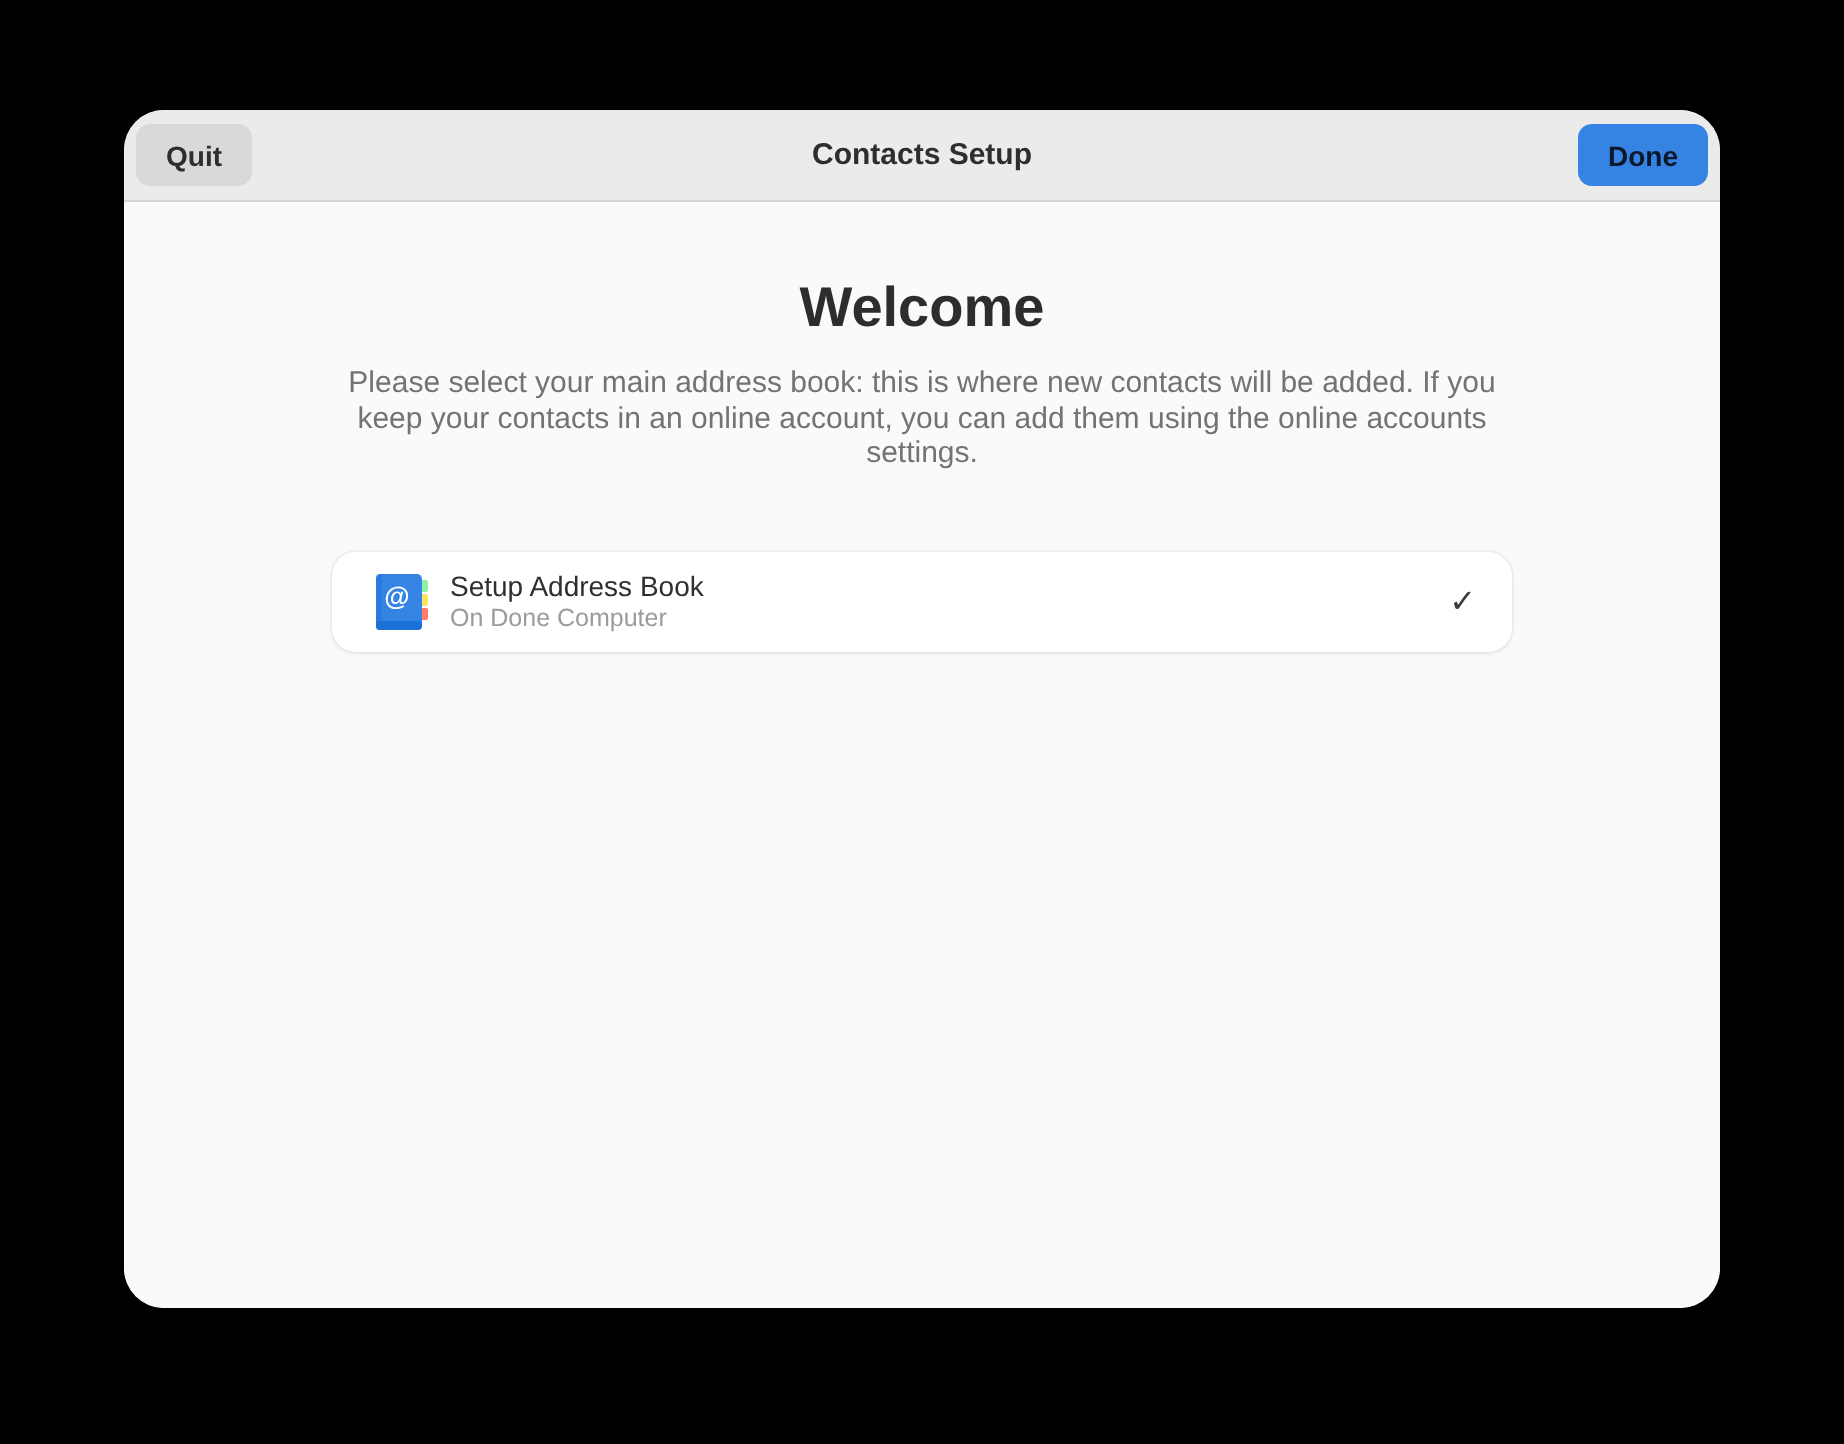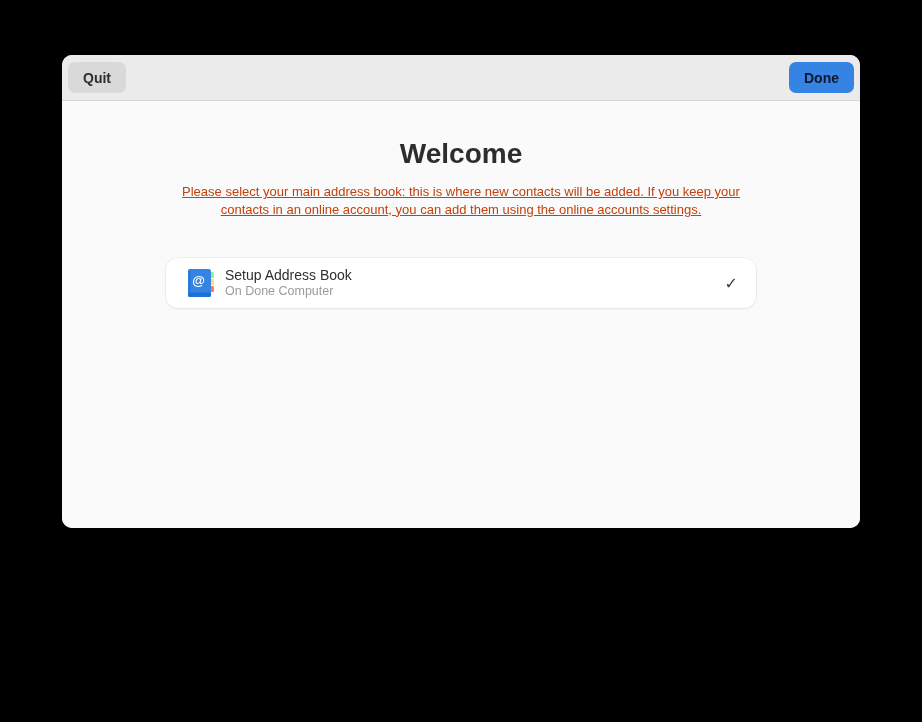--- a/index.html
+++ b/index.html
@@ -6,22 +6,22 @@
   html, body { width: 922px; height: 722px; }
   body {
     background: #000000;
     font-family: "Liberation Sans", "DejaVu Sans", sans-serif;
     position: relative;
     overflow: hidden;
   }
   .window {
     position: absolute;
     left: 62px; top: 55px;
-    width: 798px; height: 473px;
-    border-radius: 10px;
+    width: 798px; height: 599px;
+    border-radius: 20px;
     overflow: hidden;
     display: flex;
     flex-direction: column;
     background: #fafafa;
   }
   .headerbar {
     height: 46px;
     flex: 0 0 46px;
     background: #ebebeb;
     border-bottom: 1px solid #d5d5d5;
@@ -60,27 +60,26 @@
     align-items: center;
     padding-top: 37px;
   }
   .welcome {
     font-size: 28px;
     font-weight: 800;
     color: #2d2d2d;
     margin-bottom: 13px;
   }
   .description {
-    font-size: 13px;
+    font-size: 15px;
     line-height: 17.5px;
-    color: #c2410c;
+    color: #737373;
     text-align: center;
     max-width: 604px;
     margin-bottom: 40px;
-    text-decoration: underline;
   }
   .card {
     width: 590px;
     background: #ffffff;
     border-radius: 12px;
     box-shadow: 0 0 0 1px rgba(0,0,0,0.04), 0 1px 3px rgba(0,0,0,0.05);
   }
   .row {
     display: flex;
     align-items: center;
@@ -113,20 +112,21 @@
     color: #3a3a3a;
   }
 </style>
 </head>
 <body>
 
 <div class="window">
 
   <div class="headerbar">
     <button class="btn quit">Quit</button>
+    <div class="title">Contacts Setup</div>
     <button class="btn done">Done</button>
   </div>
 
   <div class="content">
     <div class="welcome">Welcome</div>
     <p class="description">Please select your main address book: this is where new contacts will be added. If you keep your contacts in an online account, you can add them using the online accounts settings.</p>
 
     <div class="card">
       <div class="row">
         <span class="book-icon">

